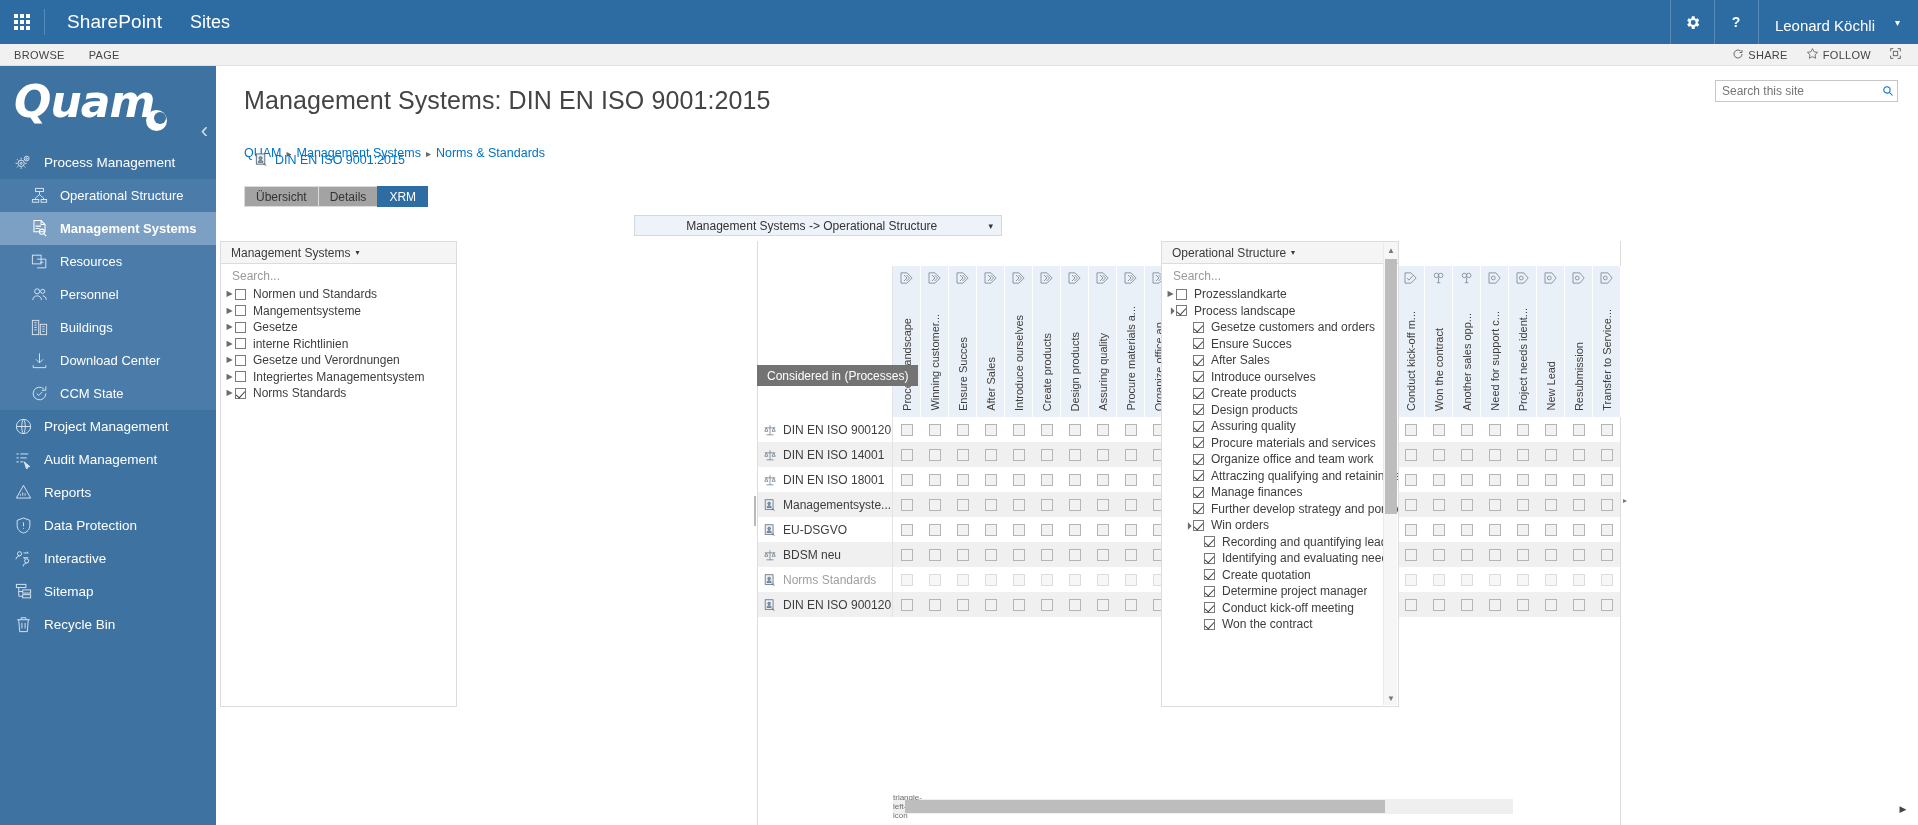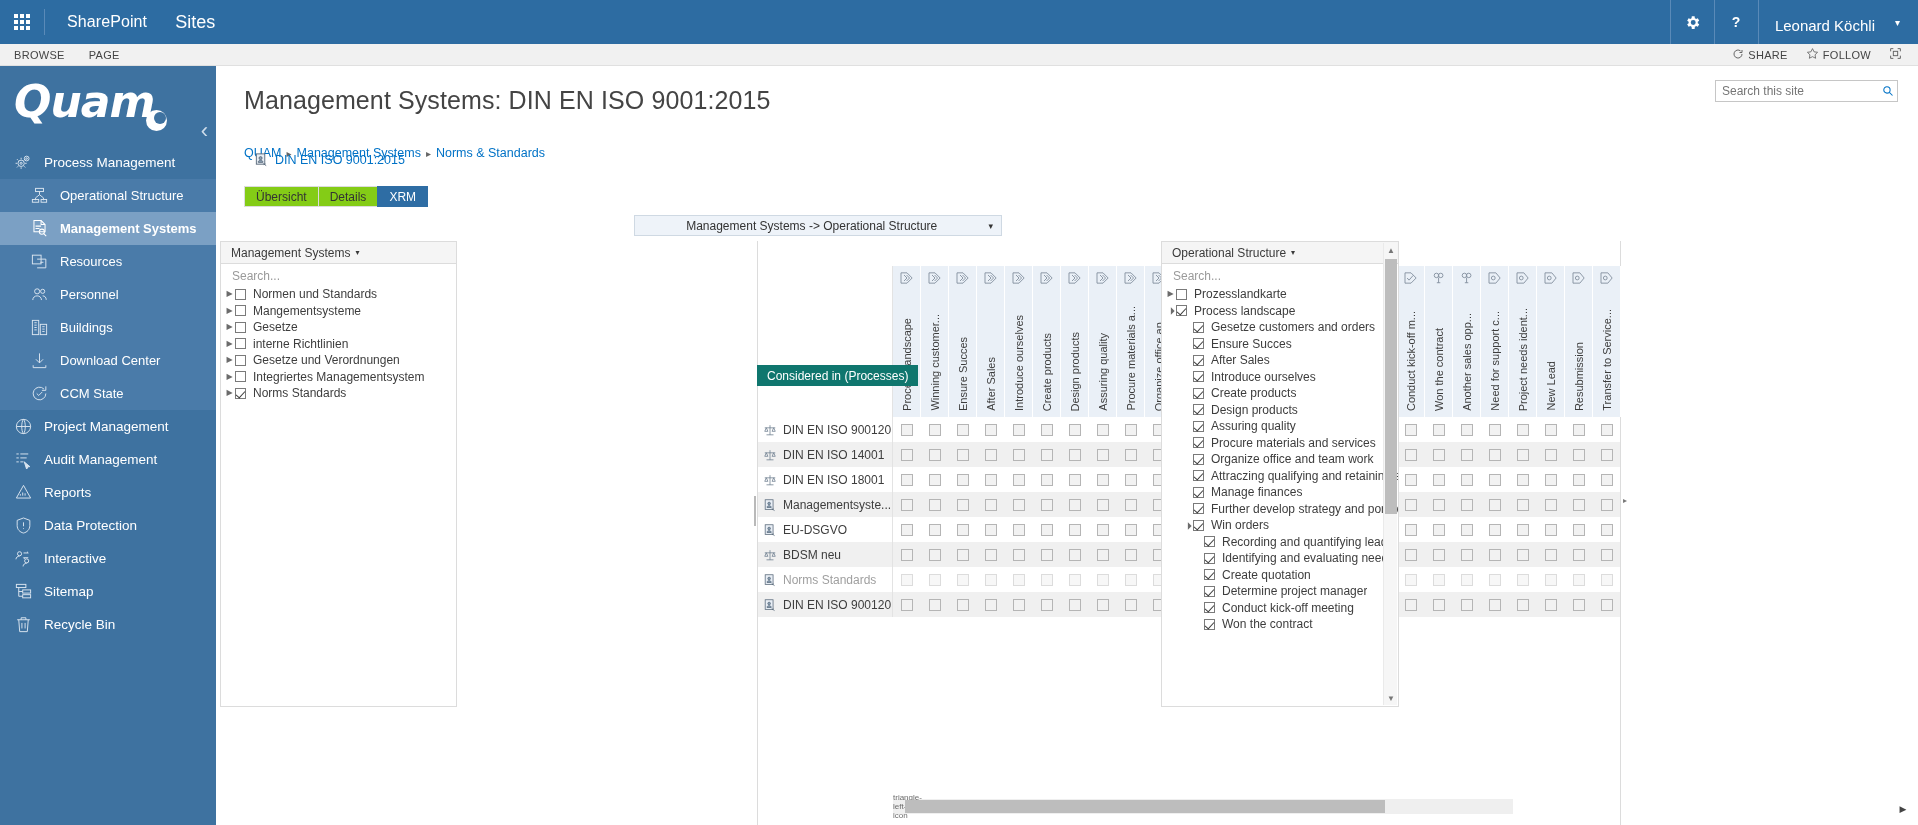--- a/index.html
+++ b/index.html
@@ -18,21 +18,21 @@
     background: #2d6ca2; display: flex; align-items: center;
   }
   .waffle {
     width: 44px; height: 44px; display: flex; align-items: center; justify-content: center;
     cursor: pointer;
   }
   .waffle-grid { display: grid; grid-template-columns: repeat(3, 4px); grid-gap: 2px; }
   .waffle-grid i { width: 4px; height: 4px; background: #fff; display: block; }
   .suite-div { width: 1px; height: 26px; background: #5a8ab8; }
   .suite-brand {
-    color: #fff; font-size: 16px; padding: 0 22px 0 22px; letter-spacing: .1px;
+    color: #fff; font-size: 19px; padding: 0 22px 0 22px; letter-spacing: .1px;
     cursor: pointer; white-space: nowrap;
   }
   .suite-link {
     color: #fff; font-size: 18px; padding: 0 6px; cursor: pointer; white-space: nowrap;
   }
   .suite-right { margin-left: auto; display: flex; align-items: center; height: 44px; }
   .suite-btn {
     width: 44px; height: 44px; display: flex; align-items: center; justify-content: center;
     color: #fff; cursor: pointer; border-left: 1px solid #5a8ab8;
   }
@@ -110,21 +110,21 @@
   }
   .sitesearch input {
     border: 0; outline: 0; flex: 1; font-size: 12px; color: #767676; padding-left: 6px;
     font-family: "Liberation Sans", sans-serif; background: transparent;
   }
   .sitesearch .mag { width: 22px; display: flex; align-items: center; justify-content: center; cursor: pointer; }
 
   
   .tabstrip { position: absolute; left: 28px; top: 120px; display: flex; }
   .tab {
-    height: 21px; padding: 0 11px; font-size: 12px; color: #333; background: #84cc16;
+    height: 21px; padding: 0 11px; font-size: 12px; color: #333; background: #a3a3a3;
     border: 1px solid #dcdcdc; display: flex; align-items: center; cursor: pointer; margin-right: -1px;
   }
   .tab.active { background: #2e6da4; color: #fff; border-color: #2e6da4; font-weight: normal; }
 
   
   .xrm-select {
     position: absolute; left: 418px; top: 149px; width: 368px; height: 21px;
     background: #eef3f9; border: 1px solid #cfd9e3; display: flex; align-items: center;
     font-size: 12px; color: #333; cursor: pointer;
   }
@@ -182,21 +182,21 @@
     background: #bdbdbd; cursor: pointer;
   }
 
   
   .matrix-wrap {
     position: absolute; left: 541px; top: 175px; width: 864px; height: 600px;
     border-left: 1px solid #dcdcdc; border-right: 1px solid #dcdcdc;
     border-bottom: 1px solid #dcdcdc; background: #fff;
   }
   .matrix-title {
-    position: absolute; left: 541px; top: 299px; height: 21px; background: #0f766e; color: #fff;
+    position: absolute; left: 541px; top: 299px; height: 21px; background: #737373; color: #fff;
     font-size: 12px; display: flex; align-items: center; padding: 0 10px; z-index: 5;
   }
   .mx-head {
     position: absolute; left: 0; top: 25px; height: 151px; width: 100%;
     border-bottom: 1px solid #dcdcdc;
   }
   .mx-corner {
     position: absolute; left: 0; top: 0; width: 135px; height: 151px; background: #fff;
     border-right: 1px solid #e3e3e3;
   }

